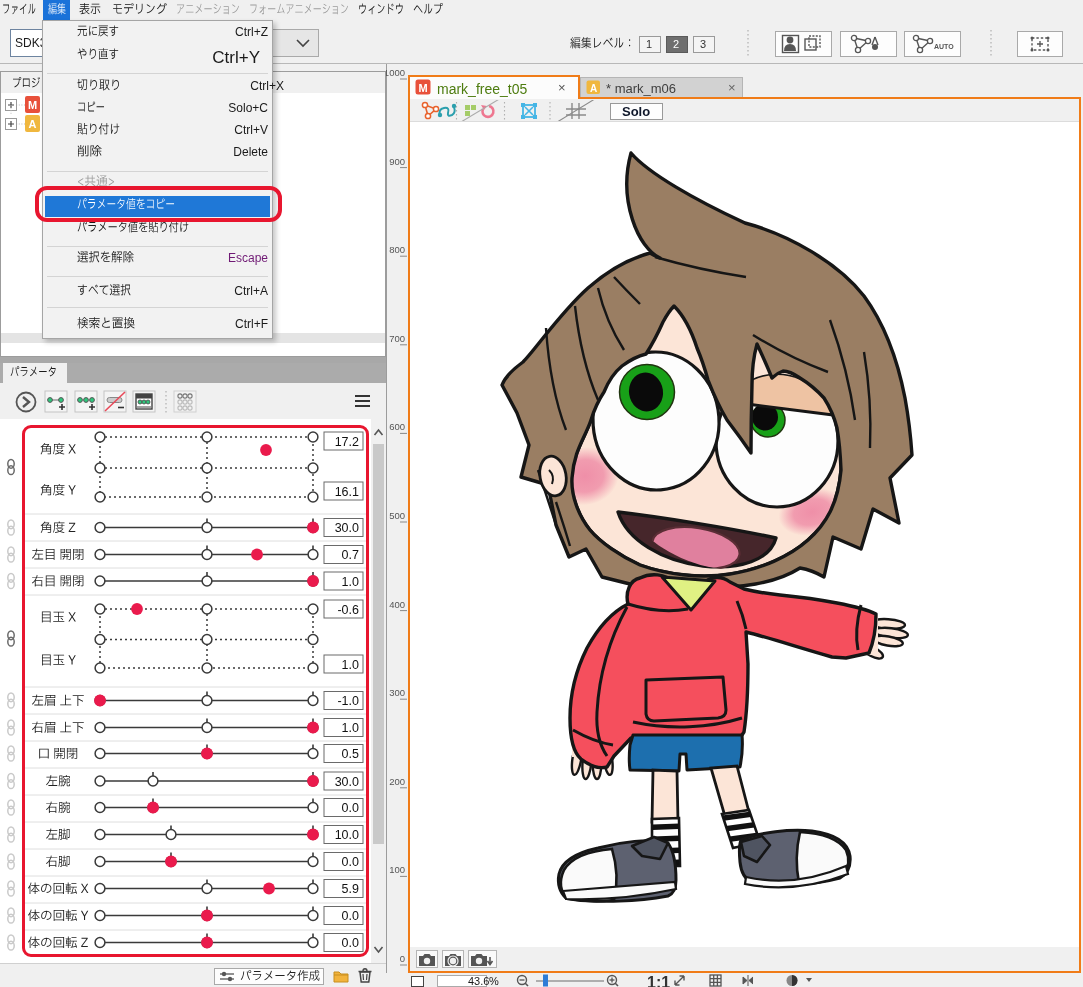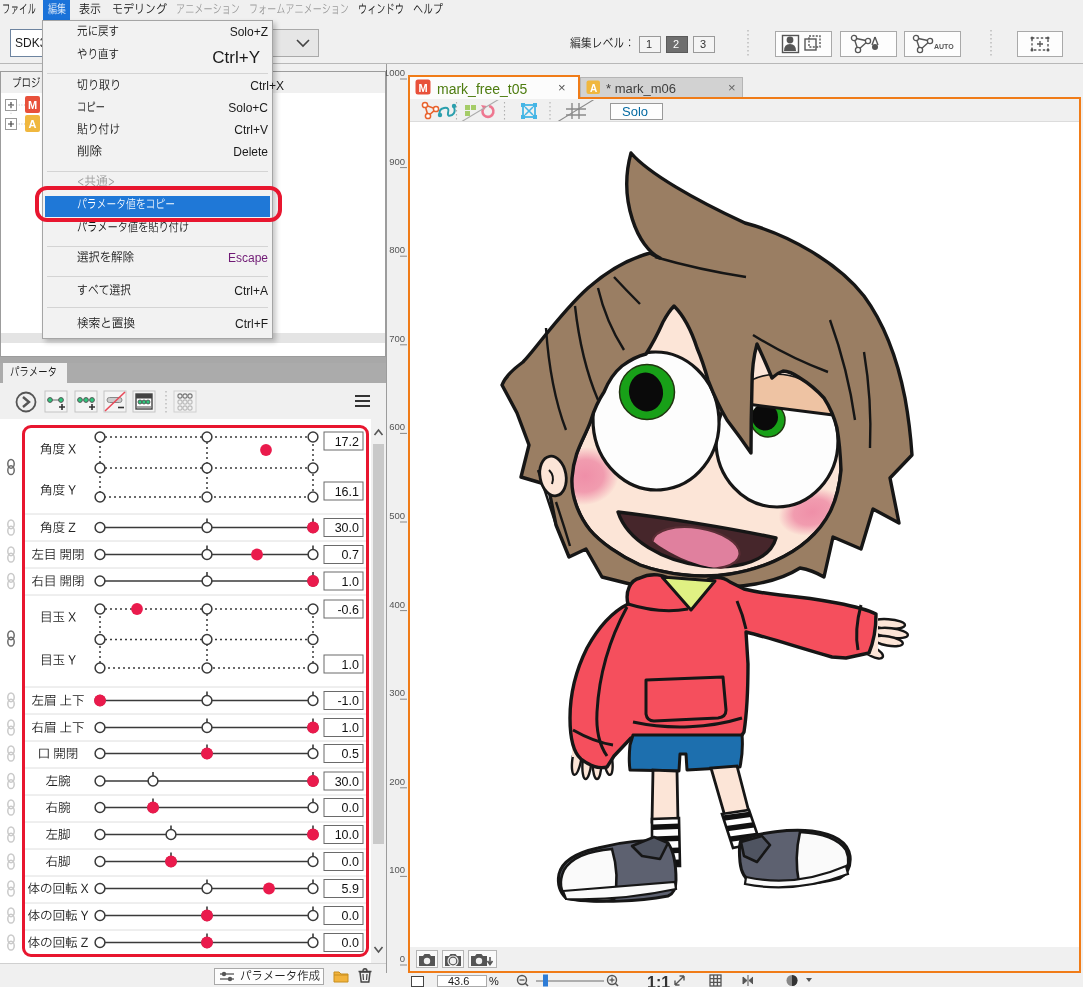--- a/index.html
+++ b/index.html
@@ -519,21 +519,21 @@
         <rect x="0" y="12" width="4" height="4" fill="#45b5e5"></rect>
         <rect x="12" y="12" width="4" height="4" fill="#45b5e5"></rect>
       </g>
  <line x1="140" y1="2" x2="140" y2="20" stroke="#b0b0b0" stroke-width="1.1" stroke-dasharray="1.5 2.5"></line>
  <g transform="translate(152,0)" stroke="#8a8a8a" stroke-width="1.4" fill="none">
         <path d="M10 3 V19 M17 3 V19 M4 9 H24 M4 15 H24"></path>
         <line x1="-8" y1="24" x2="36" y2="-3" stroke-width="1.1"></line>
       </g>
 </svg>
 <div class="abs" style="left:610px;top:103px;width:53px;height:17px;background:#fdfdfd;border:1px solid #999"></div>
-<div class="lat" style="left:622px;top:104px;font-size:13px;font-weight:normal;color:#0369a1">Solo</div>
+<div class="lat" style="left:622px;top:104px;font-size:13px;font-weight:bold;color:#0f172a">Solo</div>
 <div class="abs" style="left:410px;top:947px;width:669px;height:24px;background:#f0f0f0"></div>
 <div class="abs" style="left:416px;top:950px;width:22px;height:18px;background:#fafafa;border:1px solid #b5b5b5"></div>
     <svg class="abs" style="left:417px;top:951px" width="20" height="17">
       <path d="M2 5 L6 5 L7.5 3 L12.5 3 L14 5 L18 5 L18 15 L2 15 Z" fill="#555"></path>
       <circle cx="10" cy="10" r="3.2" fill="#f0f0f0"></circle>
     </svg>
 <div class="abs" style="left:442px;top:950px;width:22px;height:18px;background:#fafafa;border:1px solid #b5b5b5"></div>
     <svg class="abs" style="left:443px;top:951px" width="20" height="17">
       <path d="M2 5 L6 5 L7.5 3 L12.5 3 L14 5 L18 5 L18 15 L2 15 Z" fill="#555"></path>
       <circle cx="10" cy="10" r="3.2" fill="#f0f0f0"></circle>
@@ -541,21 +541,21 @@
     </svg>
 <div class="abs" style="left:468px;top:950px;width:29px;height:18px;background:#fafafa;border:1px solid #b5b5b5"></div>
     <svg class="abs" style="left:469px;top:951px" width="27" height="17">
       <path d="M2 5 L6 5 L7.5 3 L12.5 3 L14 5 L18 5 L18 15 L2 15 Z" fill="#555"></path>
       <circle cx="10" cy="10" r="3.2" fill="#f0f0f0"></circle>
       <path d="M21 6 V12 M18.5 10 L21 13.5 L23.5 10" stroke="#555" stroke-width="1.6" fill="none"></path>
     </svg>
 <div class="abs" style="left:386px;top:973px;width:697px;height:14px;background:#f0f0f0"></div>
 <div class="abs" style="left:411px;top:976px;width:13px;height:11px;background:#fff;border:1.5px solid #444"></div>
 <div class="abs" style="left:437px;top:975px;width:50px;height:12px;background:#fff;border:1px solid #aaa"></div>
-<div class="lat" style="left:448px;top:975px;font-size:11px">43.6</div>
+<div class="lat" style="left:468px;top:975px;font-size:11px">43.6</div>
 <div class="lat" style="left:489px;top:975px;font-size:11px">%</div>
 <svg class="abs" style="left:515px;top:974px" width="110" height="13">
  <circle cx="7" cy="6" r="4.5" fill="none" stroke="#555" stroke-width="1.4"></circle>
       <line x1="10" y1="9" x2="13" y2="12" stroke="#555" stroke-width="1.6"></line>
       <line x1="4.5" y1="6" x2="9.5" y2="6" stroke="#555" stroke-width="1.3"></line>
  <line x1="21" y1="7" x2="89" y2="7" stroke="#999" stroke-width="1.5"></line>
       <rect x="28" y="0.5" width="5" height="12" fill="#2e7cd6"></rect>
  <circle cx="97" cy="6" r="4.5" fill="none" stroke="#555" stroke-width="1.4"></circle>
       <line x1="100" y1="9" x2="103" y2="12" stroke="#555" stroke-width="1.6"></line>
       <line x1="94.5" y1="6" x2="99.5" y2="6" stroke="#555" stroke-width="1.3"></line>
@@ -734,21 +734,21 @@
 <div class="abs" style="left:42px;top:20px;width:231px;height:319px;background:#f2f2f2;border:1px solid #a5a5a5;box-shadow:3px 3px 5px rgba(0,0,0,.22)"></div>
 <div class="abs" style="left:45px;top:196px;width:225px;height:21px;background:#1f78d7"></div>
 <div class="abs" style="left:47px;top:73px;width:221px;height:1px;background:#d4d4d4"></div>
 <div class="abs" style="left:47px;top:171px;width:221px;height:1px;background:#d4d4d4"></div>
 <div class="abs" style="left:47px;top:246px;width:221px;height:1px;background:#d4d4d4"></div>
 <div class="abs" style="left:47px;top:275.5px;width:221px;height:1px;background:#d4d4d4"></div>
 <div class="abs" style="left:47px;top:306.5px;width:221px;height:1px;background:#d4d4d4"></div>
 <svg style="position:absolute;left:77.0px;top:25.0px;overflow:visible" width="44" height="17">
       <path transform="translate(0 10.50) scale(0.8400 1)" fill="#1a1a1a" d="M 1.5 -9.8 H 11 V -9 H 1.5 Z M 11.8 -5.6 H 8.3 V -1.1 Q 8.3 -0.7 8.4 -0.5 Q 8.5 -0.3 8.7 -0.2 Q 8.9 -0.2 9.3 -0.2 H 10.9 V -2.9 L 11.6 -2.8 V -0.4 Q 11.6 0.2 11.4 0.4 Q 11.2 0.6 10.6 0.6 H 9.2 Q 8.3 0.6 7.9 0.3 Q 7.5 -0.1 7.5 -0.9 V -5.6 H 4.6 V -4.9 Q 4.6 -2.9 3.8 -1.5 Q 2.9 -0.1 1.1 0.8 L 0.7 0.2 Q 2.2 -0.7 3 -1.8 Q 3.8 -3 3.8 -4.8 V -5.6 H 0.7 V -6.4 H 11.8 Z M 14.9 0.2 Q 14.5 -1.9 14.5 -3.7 Q 14.5 -6.5 15.2 -9.7 L 16 -9.6 Q 15.7 -8.1 15.5 -6.6 Q 15.4 -5 15.4 -3.7 Q 15.4 -2.3 15.5 -1.5 H 15.5 Q 15.6 -2 15.8 -2.6 Q 15.9 -3.2 16.3 -4 L 17 -3.7 Q 16.4 -2.6 16.2 -1.8 Q 15.9 -1.1 15.8 -0.5 Q 15.8 -0.3 15.8 -0.2 Q 15.8 -0.1 15.8 0.1 Z M 18 -8 Q 19.2 -8.2 20.7 -8.3 Q 22.2 -8.4 23.6 -8.4 V -7.5 Q 22.2 -7.5 20.8 -7.4 Q 19.3 -7.3 18.1 -7.1 Z M 18.6 -4.7 19.5 -4.5 Q 18.9 -3.3 18.9 -2.7 Q 18.9 -2 19.5 -1.6 Q 20 -1.3 21.1 -1.3 Q 22.4 -1.3 23.7 -1.5 L 23.8 -0.7 Q 23.2 -0.6 22.5 -0.5 Q 21.7 -0.4 21.1 -0.4 Q 19.6 -0.4 18.8 -1 Q 18.1 -1.5 18.1 -2.6 Q 18.1 -3.5 18.6 -4.7 Z M 25.8 -10 H 36.8 V -9.3 H 25.8 Z M 36.1 -5.3 H 27.6 Q 27.5 -3.2 27.2 -1.8 Q 26.9 -0.3 26.1 0.8 L 25.5 0.2 Q 26.2 -0.9 26.5 -2.3 Q 26.8 -3.7 26.8 -5.9 V -8.2 H 36.1 Z M 35.3 -7.4 H 27.6 V -6.1 H 35.3 Z M 32.6 -2.7 Q 32.8 -2.1 33.3 -1.7 Q 33.7 -1.2 34.6 -0.8 Q 35.5 -0.3 36.9 0.2 L 36.5 0.9 Q 34.4 0 33.3 -0.7 Q 32.3 -1.5 32.1 -2.5 H 32 Q 31.9 -1.5 30.9 -0.7 Q 29.8 0.1 27.8 0.9 L 27.4 0.2 Q 29.4 -0.6 30.3 -1.2 Q 31.3 -1.9 31.5 -2.7 H 27.9 V -3.4 H 31.7 V -4.9 H 32.5 V -3.4 H 36.5 V -2.7 Z M 49 -7.7 H 45 V -5.1 Q 45.4 -4.2 45.4 -3.3 Q 45.4 -1.5 44.4 -0.6 Q 43.4 0.4 41.5 0.4 L 41.3 -0.4 Q 43 -0.5 43.8 -1.2 Q 44.6 -1.9 44.6 -3.4 H 44.5 Q 44.3 -2.9 43.9 -2.6 Q 43.4 -2.3 42.8 -2.3 Q 42.3 -2.3 41.9 -2.5 Q 41.5 -2.8 41.2 -3.2 Q 41 -3.7 41 -4.3 Q 41 -5.3 41.5 -5.9 Q 42 -6.4 42.9 -6.4 Q 43.3 -6.4 43.6 -6.3 Q 44 -6.1 44.1 -5.9 H 44.2 V -7.7 H 38.5 V -8.5 H 44.2 V -10.1 H 45 V -8.5 H 49 Z M 44.3 -4.4 Q 44.3 -4.9 43.9 -5.3 Q 43.6 -5.6 43 -5.6 Q 42.5 -5.6 42.1 -5.3 Q 41.8 -4.9 41.8 -4.3 Q 41.8 -3.7 42.2 -3.4 Q 42.5 -3.1 43 -3.1 Q 43.6 -3.1 43.9 -3.5 Q 44.3 -3.8 44.3 -4.4 Z"></path>
     </svg>
-<div class="lat" style="left:268px;top:25px;font-size:12px;transform:translateX(-100%);color:#1a1a1a">Solo+Z</div>
+<div class="lat" style="left:268px;top:25px;font-size:12px;transform:translateX(-100%);color:#1a1a1a">Ctrl+Z</div>
 <svg style="position:absolute;left:77.0px;top:48.0px;overflow:visible" width="44" height="17">
       <path transform="translate(0 10.50) scale(0.8400 1)" fill="#1a1a1a" d="M 8.9 -8.2 Q 7.5 -8.9 5.8 -9.3 L 6.1 -10.1 Q 6.9 -9.9 7.7 -9.6 Q 8.6 -9.3 9.2 -9 Z M 11.3 -5.4 Q 11.3 -4.2 10.6 -3.6 Q 9.9 -3 8.6 -3 Q 7.8 -3 6.5 -3.4 L 6.7 -4.2 Q 7.8 -3.9 8.6 -3.9 Q 10.4 -3.9 10.4 -5.4 Q 10.4 -6.2 9.9 -6.7 Q 9.4 -7.1 8.5 -7.1 Q 7.8 -7.1 6.9 -6.8 Q 5.9 -6.6 4.5 -6.1 L 6.1 0.4 L 5.3 0.6 L 3.6 -5.8 L 1 -4.9 L 0.7 -5.7 L 2.2 -6.2 L 3.4 -6.7 L 2.7 -9.7 L 3.5 -9.9 L 4.3 -6.9 Q 5.7 -7.4 6.7 -7.7 Q 7.7 -7.9 8.5 -7.9 Q 9.8 -7.9 10.5 -7.2 Q 11.3 -6.6 11.3 -5.4 Z M 15.1 -3.3 Q 15.2 -6.3 15.6 -10 L 16.4 -10 Q 16.3 -8.5 16.1 -6.4 H 16.2 Q 16.3 -7 16.5 -7.3 Q 16.9 -8.3 17.8 -8.9 Q 18.6 -9.5 19.7 -9.5 Q 20.6 -9.5 21.2 -9 Q 21.9 -8.5 22.3 -7.6 Q 22.7 -6.7 22.7 -5.5 Q 22.7 -2.9 21.2 -1.4 Q 19.8 0.1 16.9 0.4 L 16.8 -0.5 Q 19.3 -0.8 20.6 -2 Q 21.8 -3.2 21.8 -5.5 Q 21.8 -7 21.2 -7.8 Q 20.6 -8.6 19.5 -8.6 Q 18.4 -8.6 17.5 -7.8 Q 16.7 -7 16.2 -5.4 Q 16.1 -5 16 -4.5 Q 16 -4.1 16 -3.3 Z M 30.9 -7.6 Q 31 -8 31.1 -8.7 H 25.7 V -9.3 H 31.3 Q 31.4 -9.9 31.5 -10.5 L 32.2 -10.4 Q 32.1 -9.7 32 -9.3 H 36.8 V -8.7 H 31.9 Q 31.8 -8.1 31.6 -7.6 H 35.7 V -1.4 H 28.7 V -7.6 Z M 27.2 -7.4 V -0.4 H 36.9 V 0.3 H 27.2 V 1 H 26.4 V -7.4 Z M 29.4 -5.8 H 34.9 V -7 H 29.4 Z M 34.9 -5.2 H 29.4 V -3.9 H 34.9 Z M 29.4 -3.3 V -2.1 H 34.9 V -3.3 Z M 49 -7.7 H 45 V -5.1 Q 45.4 -4.2 45.4 -3.3 Q 45.4 -1.5 44.4 -0.6 Q 43.4 0.4 41.5 0.4 L 41.3 -0.4 Q 43 -0.5 43.8 -1.2 Q 44.6 -1.9 44.6 -3.4 H 44.5 Q 44.3 -2.9 43.9 -2.6 Q 43.4 -2.3 42.8 -2.3 Q 42.3 -2.3 41.9 -2.5 Q 41.5 -2.8 41.2 -3.2 Q 41 -3.7 41 -4.3 Q 41 -5.3 41.5 -5.9 Q 42 -6.4 42.9 -6.4 Q 43.3 -6.4 43.6 -6.3 Q 44 -6.1 44.1 -5.9 H 44.2 V -7.7 H 38.5 V -8.5 H 44.2 V -10.1 H 45 V -8.5 H 49 Z M 44.3 -4.4 Q 44.3 -4.9 43.9 -5.3 Q 43.6 -5.6 43 -5.6 Q 42.5 -5.6 42.1 -5.3 Q 41.8 -4.9 41.8 -4.3 Q 41.8 -3.7 42.2 -3.4 Q 42.5 -3.1 43 -3.1 Q 43.6 -3.1 43.9 -3.5 Q 44.3 -3.8 44.3 -4.4 Z"></path>
     </svg>
 <div class="lat" style="left:260px;top:48px;font-size:17px;transform:translateX(-100%);color:#1a1a1a">Ctrl+Y</div>
 <svg style="position:absolute;left:77.0px;top:79.0px;overflow:visible" width="46" height="17">
       <path transform="translate(0 10.50) scale(0.8800 1)" fill="#1a1a1a" d="M 5.3 -2.2 Q 5.3 -1.8 5.1 -1.6 Q 5 -1.5 4.5 -1.5 H 3 Q 2.3 -1.5 2 -1.7 Q 1.7 -2 1.7 -2.7 V -6.4 L 0.5 -6.2 L 0.4 -6.9 L 1.7 -7.2 V -10.4 H 2.5 V -7.4 L 5.7 -8 L 5.8 -7.2 L 2.5 -6.6 V -2.9 Q 2.5 -2.5 2.7 -2.3 Q 2.8 -2.2 3.2 -2.2 H 4.6 V -5 L 5.3 -4.8 Z M 5.2 -10 H 11.5 V -8.1 Q 11.5 -6.4 11.4 -4.7 Q 11.3 -3 11.1 -1.6 Q 11 -0.7 10.8 -0.3 Q 10.5 0.2 10.1 0.4 Q 9.7 0.6 9 0.6 H 7.7 L 7.5 -0.2 H 8.8 Q 9.3 -0.2 9.6 -0.3 Q 9.9 -0.4 10.1 -0.7 Q 10.2 -1 10.3 -1.6 Q 10.5 -3 10.6 -4.7 Q 10.7 -6.4 10.7 -8.1 V -9.2 H 8 V -8.6 Q 8 -6.5 7.8 -4.8 Q 7.5 -3.2 6.9 -1.8 Q 6.3 -0.5 5.2 0.8 L 4.6 0.2 Q 5.6 -1 6.2 -2.2 Q 6.7 -3.5 7 -5 Q 7.2 -6.5 7.2 -8.6 V -9.2 H 5.2 Z M 15.1 -3.3 Q 15.2 -6.3 15.6 -10 L 16.4 -10 Q 16.3 -8.5 16.1 -6.4 H 16.2 Q 16.3 -7 16.5 -7.3 Q 16.9 -8.3 17.8 -8.9 Q 18.6 -9.5 19.7 -9.5 Q 20.6 -9.5 21.2 -9 Q 21.9 -8.5 22.3 -7.6 Q 22.7 -6.7 22.7 -5.5 Q 22.7 -2.9 21.2 -1.4 Q 19.8 0.1 16.9 0.4 L 16.8 -0.5 Q 19.3 -0.8 20.6 -2 Q 21.8 -3.2 21.8 -5.5 Q 21.8 -7 21.2 -7.8 Q 20.6 -8.6 19.5 -8.6 Q 18.4 -8.6 17.5 -7.8 Q 16.7 -7 16.2 -5.4 Q 16.1 -5 16 -4.5 Q 16 -4.1 16 -3.3 Z M 31.1 -9.4 H 30.6 V 0.9 H 29.8 V -1.6 Q 27.9 -1 25.7 -0.6 L 25.5 -1.4 Q 26.1 -1.5 26.4 -1.5 V -9.4 H 25.6 V -10 H 31.1 Z M 37 0 36.5 0.8 Q 35.1 -0.5 34.1 -2 Q 33 -0.5 31.3 0.8 L 30.9 -0 Q 32.6 -1.3 33.7 -2.7 Q 33 -4 32.6 -5.4 Q 32.1 -6.8 31.9 -8.5 L 32.6 -8.6 Q 32.9 -7.1 33.2 -5.8 Q 33.6 -4.6 34.2 -3.5 Q 34.8 -4.6 35.2 -6 Q 35.5 -7.3 35.7 -9 H 31.5 V -9.7 H 36.5 V -9.1 Q 36.4 -7.2 35.9 -5.6 Q 35.4 -4 34.6 -2.7 Q 35.5 -1.2 37 0 Z M 27.2 -7.4 H 29.8 V -9.4 H 27.2 Z M 29.8 -6.7 H 27.2 V -4.7 H 29.8 Z M 27.2 -1.7 Q 28.5 -2 29.8 -2.3 V -4 H 27.2 Z M 40.1 -3.3 Q 40.2 -6.3 40.5 -10 L 41.4 -10 Q 41.3 -8.5 41.1 -6.4 H 41.2 Q 41.3 -7 41.5 -7.3 Q 41.9 -8.3 42.8 -8.9 Q 43.6 -9.5 44.7 -9.5 Q 45.5 -9.5 46.2 -9 Q 46.9 -8.5 47.3 -7.6 Q 47.7 -6.7 47.7 -5.5 Q 47.7 -2.9 46.2 -1.4 Q 44.8 0.1 42 0.4 L 41.8 -0.5 Q 44.3 -0.8 45.5 -2 Q 46.8 -3.2 46.8 -5.5 Q 46.8 -7 46.2 -7.8 Q 45.5 -8.6 44.5 -8.6 Q 43.4 -8.6 42.5 -7.8 Q 41.7 -7 41.2 -5.4 Q 41.1 -5 41 -4.5 Q 41 -4.1 41 -3.3 Z"></path>
     </svg>
 <div class="lat" style="left:284px;top:79px;font-size:12px;transform:translateX(-100%);color:#1a1a1a">Ctrl+X</div>
 <svg style="position:absolute;left:77.0px;top:101.0px;overflow:visible" width="30" height="17">
       <path transform="translate(0 10.50) scale(0.7467 1)" fill="#1a1a1a" d="M 10.3 -0 H 9.4 V -1.1 H 1.7 V -1.9 H 9.4 V -7.9 H 1.9 V -8.7 H 10.3 Z M 22.7 -7 Q 22.2 -7 21.9 -7.2 L 22.2 -6.4 Q 20.8 -5.8 19.1 -5.4 Q 17.5 -5 15.9 -4.7 V -2.2 Q 15.9 -1.5 16.2 -1.2 Q 16.6 -0.9 17.3 -0.9 H 22.8 V -0 H 17.3 Q 16.1 -0 15.5 -0.6 Q 15 -1.1 15 -2.2 V -9.6 H 15.9 V -5.6 Q 17.3 -5.8 18.9 -6.2 Q 20.5 -6.7 21.9 -7.2 Q 21.5 -7.4 21.4 -7.8 Q 21.2 -8.1 21.2 -8.5 Q 21.2 -9.2 21.6 -9.6 Q 22 -10.1 22.7 -10.1 Q 23.4 -10.1 23.9 -9.6 Q 24.3 -9.2 24.3 -8.5 Q 24.3 -7.9 23.9 -7.4 Q 23.4 -7 22.7 -7 Z M 21.8 -8.5 Q 21.8 -8.1 22.1 -7.9 Q 22.3 -7.7 22.7 -7.7 Q 23.1 -7.7 23.4 -7.9 Q 23.6 -8.1 23.6 -8.5 V -8.6 Q 23.6 -9 23.4 -9.2 Q 23.1 -9.4 22.7 -9.4 Q 22.3 -9.4 22.1 -9.2 Q 21.8 -9 21.8 -8.6 Z M 36.2 -4.3 H 26.2 V -5.2 H 36.2 Z"></path>

